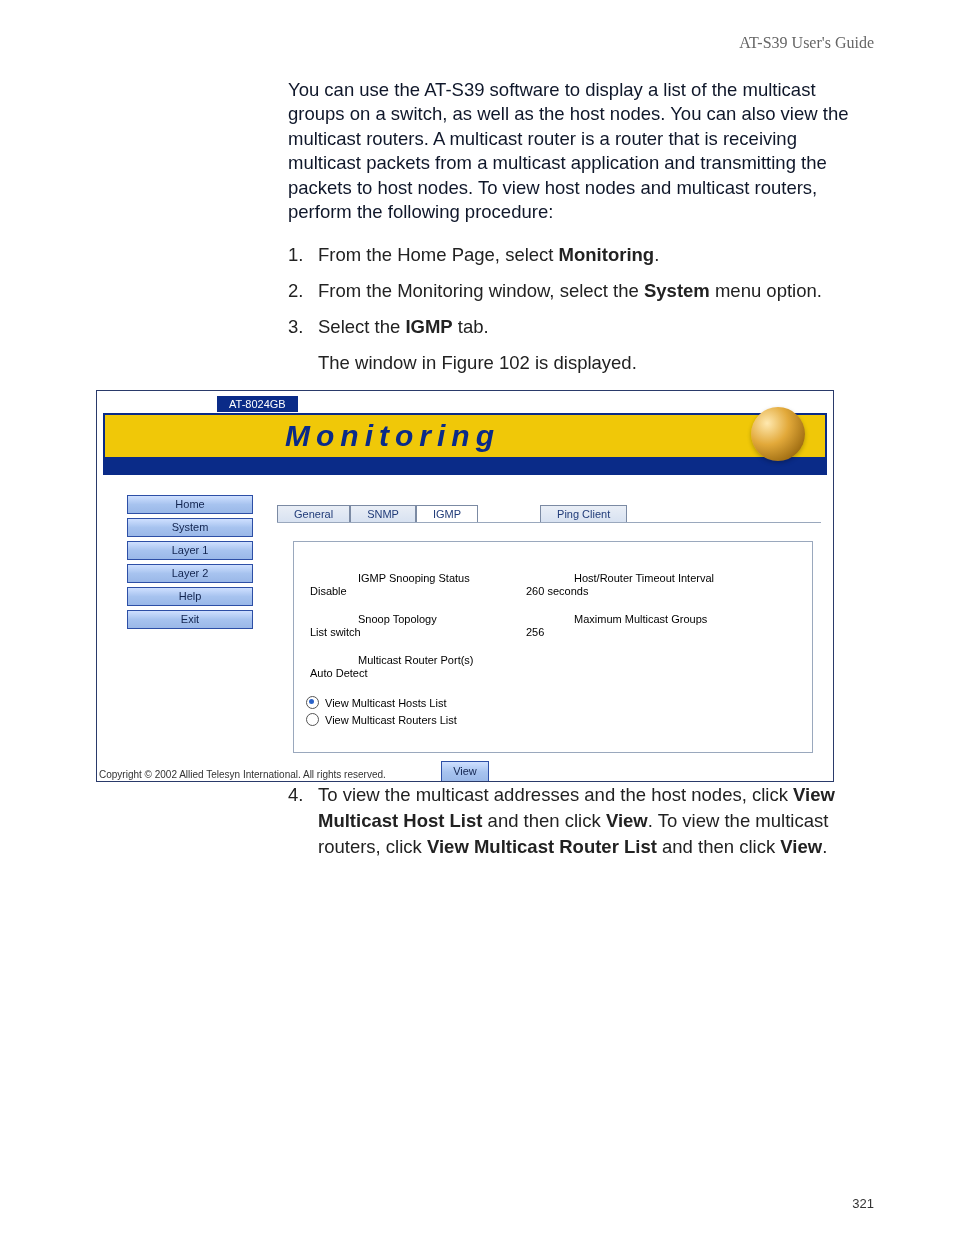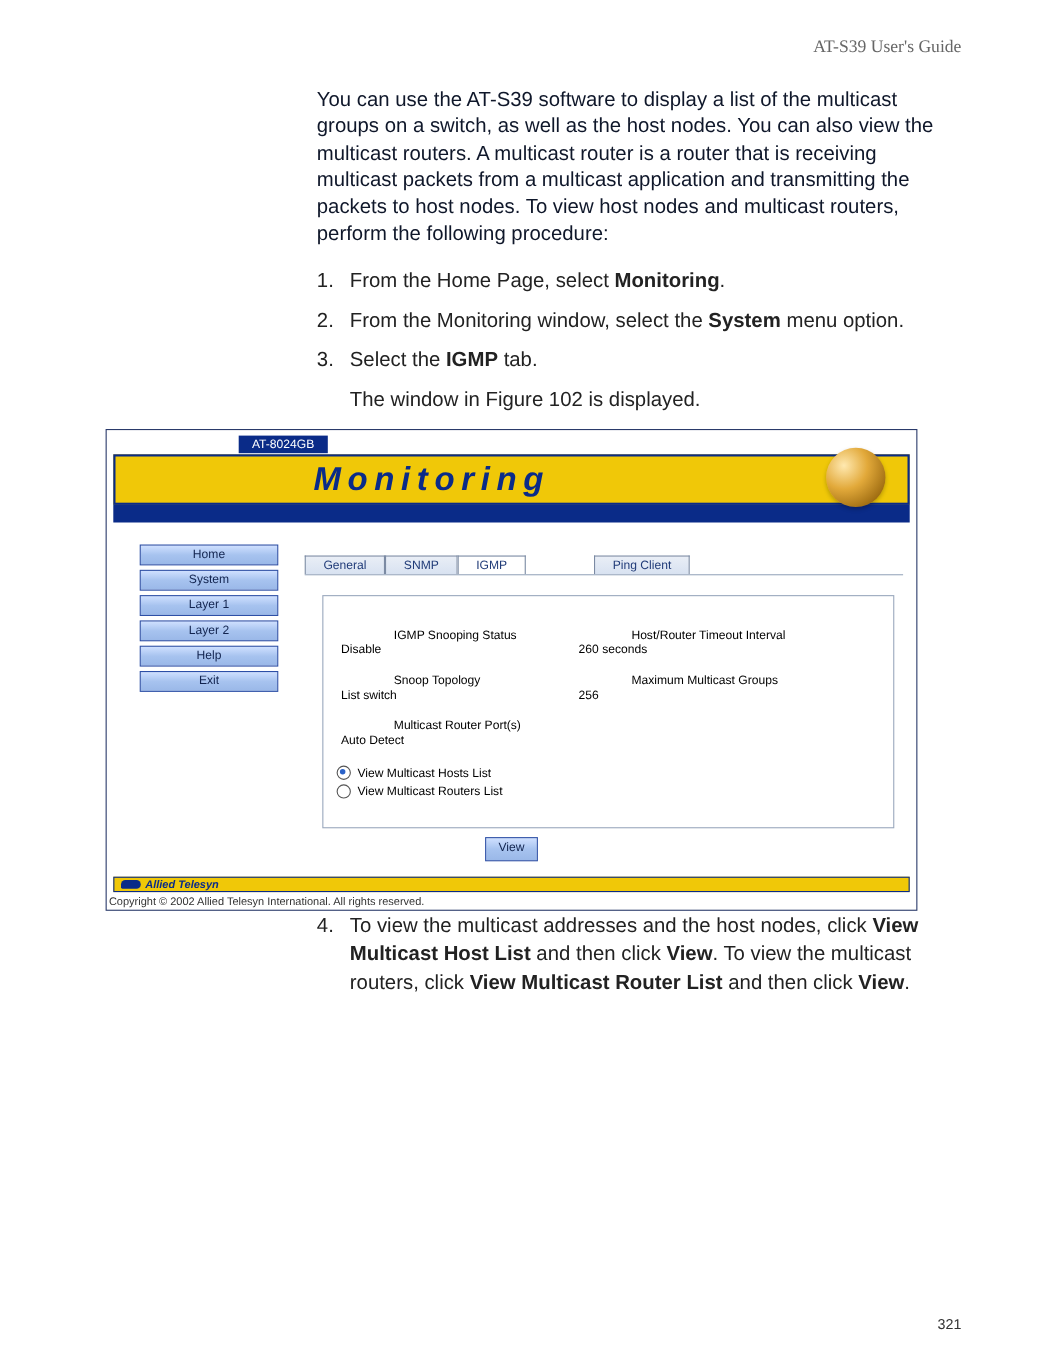--- a/index.html
+++ b/index.html
@@ -9,21 +9,21 @@
   .section-title { font-family: "Trebuchet MS", "Lucida Grande", Verdana, sans-serif; font-weight: 700; font-size: 26px; color: #000; margin: 0 0 28px 0; letter-spacing: 0; }
   .body-col { margin-left: 208px; margin-right: 0; }
   .para { font-family: "Segoe UI", "Helvetica Neue", Arial, sans-serif; font-size: 18.5px; line-height: 1.32; color: #0f172a; margin: 0 0 18px 0; }
   .ol { list-style: none; padding: 0; margin: 0 0 6px 0; counter-reset: step; }
   .ol > li { counter-increment: step; position: relative; padding-left: 30px; font-size: 18.5px; line-height: 1.4; margin: 0 0 10px 0; }
   .ol > li::before { content: counter(step) "."; position: absolute; left: 0; top: 0; font-size: 18.5px; }
   .sub-para { margin: 10px 0 14px 30px; font-size: 18.5px; line-height: 1.4; }
 
   
   .figure-wrap { margin: 6px 0 0 16px; width: 738px; }
-  .shot { border: 1px solid #2a3a6a; background: #fff; position: relative; height: 438px; box-sizing: border-box; overflow: hidden; }
+  .shot { border: 1px solid #2a3a6a; background: #fff; position: relative; height: 392px; box-sizing: border-box; overflow: hidden; }
   .device-tag { position: absolute; left: 120px; top: 5px; background: #0a2b88; color: #fff; font: 11px Verdana, Arial, sans-serif; padding: 2px 12px; }
   .banner { position: absolute; left: 6px; right: 6px; top: 22px; height: 46px; background: #f0c808; border: 2px solid #0a2b88; box-sizing: border-box; }
   .banner-title { font: italic 700 30px/42px "Trebuchet MS", Verdana, sans-serif; letter-spacing: 6px; color: #0a2b88; margin-left: 180px; }
   .banner-sub { position: absolute; left: 6px; right: 6px; top: 68px; height: 16px; background: #0a2b88; }
   .globe {
     position: absolute; right: 28px; top: 16px; width: 54px; height: 54px; border-radius: 50%;
     background: radial-gradient(circle at 30% 30%, #ffe9b0 0%, #e2a93a 40%, #9c6a10 80%);
     box-shadow: 0 2px 4px rgba(0,0,0,0.25);
   }
   
@@ -141,23 +141,20 @@
           </div>
           <div class="radio-row">
             <span class="radio"></span>
             <span>View Multicast Routers List</span>
           </div>
         </div>
       </div>
 
       <div class="view-btn">View</div>
 
-      <div class="footer-bar">
-        <span class="footer-logo">Allied Telesyn</span>
-      </div>
       <div class="copyright">Copyright © 2002 Allied Telesyn International. All rights reserved.</div>
     </div>
 
   </div>
 
   <div class="body-col">
     <ol class="ol" start="4" style="counter-reset: step 3;">
       <li>
         <span>To view the multicast addresses and the host nodes, click </span><b>View Multicast Host List</b><span> and then click </span><b>View</b><span>. To view the multicast routers, click </span><b>View Multicast Router List</b><span> and then click </span><b>View</b><span>.</span>
       </li>

